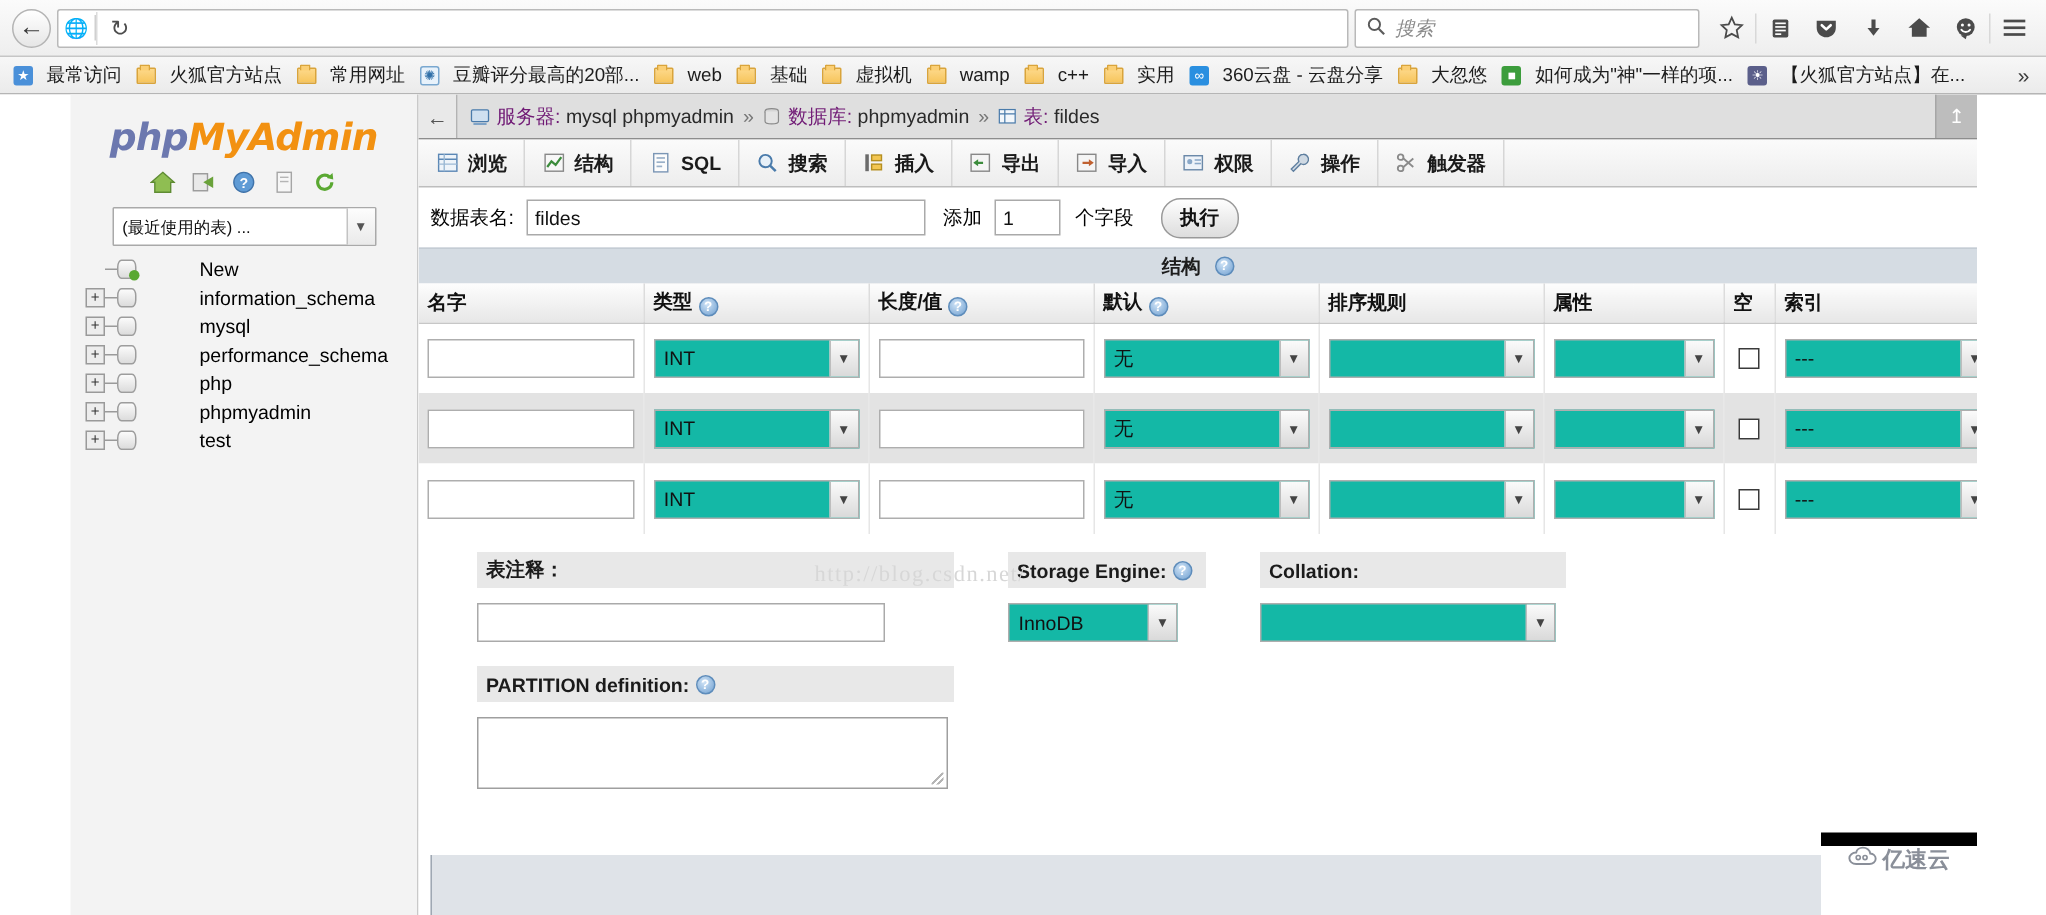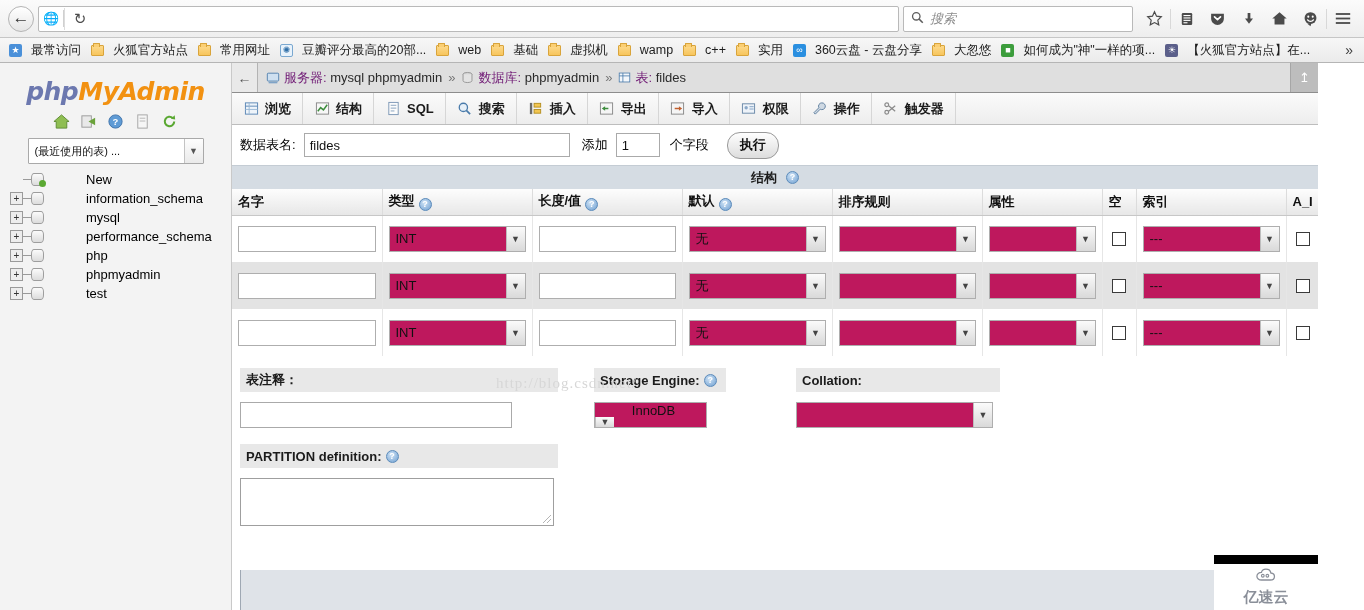--- a/index.html
+++ b/index.html
@@ -111,21 +111,21 @@
     font-size: 9px; color: #fff; line-height:1;
   }
   .fav-blue { background: #4a90d9; }
   .fav-paw  { background: #e8f2fb; border:1px solid #7aa8d0; color:#2f6fa8; }
   .fav-360  { background: #2a8fe0; }
   .fav-green{ background: #3c9d3c; }
   .fav-dark { background: #5b5f8a; }
   #bm-overflow { margin-left:auto; padding: 0 7px; font-size: 14px; color:#3d3d3d; }
 
   
-  #page { display: flex; width: 1318px; height: 547px; background:#fff; }
+  #page { display: flex; width: 1318px; height: 547px; background:#fff;padding-left:47px; }
 
   
   #nav-panel {
     width: 232px; flex: 0 0 232px;
     background: #f3f3f3;
     border-right: 1px solid #c9c9c9;
     padding-top: 8px;
     overflow: hidden;
   }
   #pma-logo {
@@ -284,21 +284,21 @@
     height: 47px;
     padding: 0 6px;
     vertical-align: middle;
   }
   #struct-table tr.odd td { background: #ffffff; }
   #struct-table tr.even td { background: #e3e3e3; }
   .cell-in {
     border: 1px solid #aeaeae; background:#fff; height: 26px;
   }
   .cell-sel {
-    border: 1px solid #aeaeae; background:#be185d; height: 26px;
+    border: 1px solid #aeaeae; background:#14b8a6; height: 26px;
     display:flex; align-items:center;
     font-size: 13px; color:#111;
   }
   .cell-sel .sv { flex:1 1 auto; padding-left: 6px; white-space:nowrap; overflow:hidden; }
   .cell-sel .sa {
     width: 19px; align-self:stretch;
     background: linear-gradient(#fbfbfb,#d9d9d9);
     border-left: 1px solid #bdbdbd;
     display:flex; align-items:center; justify-content:center;
     font-size: 9px; color:#444;
@@ -318,38 +318,38 @@
 
   
   #bottom-panels { display:flex; padding: 12px 8px 0 8px; gap: 36px; }
   .panel-head {
     background: #e8e8e8;
     height: 24px;
     display:flex; align-items:center;
     padding: 0 6px;
     font-size: 13px; font-weight: bold; color:#1b1b1b;
   }
-  #comments-col { width: 318px; }
+  #comments-col { width: 318px; margin-left: 31px; }
   #comments-input { width: 272px; height: 26px; margin-top: 10px; }
   #partition-head { margin-top: 16px; width: 318px; }
   #partition-box {
     width: 314px; height: 48px; margin-top: 10px;
     border: 1px solid #9f9f9f; background:#fff;
     position: relative;
   }
   #partition-box .resize-grip {
     position:absolute; right:2px; bottom:2px;
     width: 8px; height: 8px;
     background:
       linear-gradient(135deg, transparent 45%, #b5b5b5 45%, #b5b5b5 55%, transparent 55%),
       linear-gradient(135deg, transparent 70%, #b5b5b5 70%, #b5b5b5 80%, transparent 80%);
   }
   #engine-col { width: 132px; }
-  #engine-select { width: 113px; height: 26px; margin-top: 10px; flex-direction: column; }
-  #collation-col { width: 204px; margin-left: 34px; }
+  #engine-select { width: 113px; height: 26px; margin-top: 10px; }
+  #collation-col { width: 204px; }
   #collation-select { width: 197px; height: 26px; margin-top: 10px; }
 
   #watermark {
     position: absolute;
     left: 264px; top: 250px;
     font-family: "Liberation Serif", serif;
     font-size: 15px; color: #d7d7d7;
     letter-spacing: 1px;
     pointer-events: none;
   }
@@ -359,25 +359,24 @@
     height: 40px;
     border-left: 1px solid #9fa8b3;
     background: #dfe3e8;
   }
   #footer-top-gap { position:absolute; left:0; right:0; bottom:40px; height:16px; background:#fff; }
 
   #yisuyun-wm {
     position: absolute; right: 0; bottom: 0;
     width: 104px; height: 55px;
     background: #fff;
-    display:flex; align-items:center; justify-content:center;
+    display:flex; align-items:flex-start; justify-content:center;
     gap: 3px;
     color: #8a8f99; font-size: 15px; font-weight: bold;
     border-top: 9px solid #000;
-    flex-direction: column;
   }
 </style>
 </head>
 <body>
 
 <div id="browser-chrome">
 
   <div id="nav-bar">
     <div class="nav-btn">
       <div class="back-circle">←</div>

